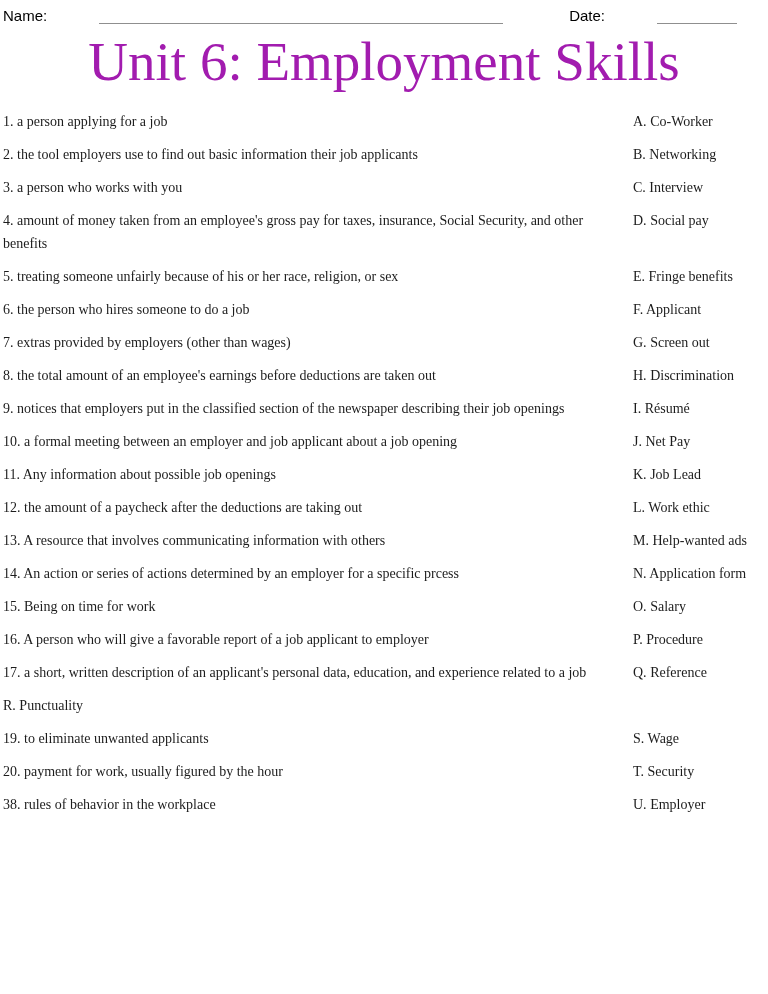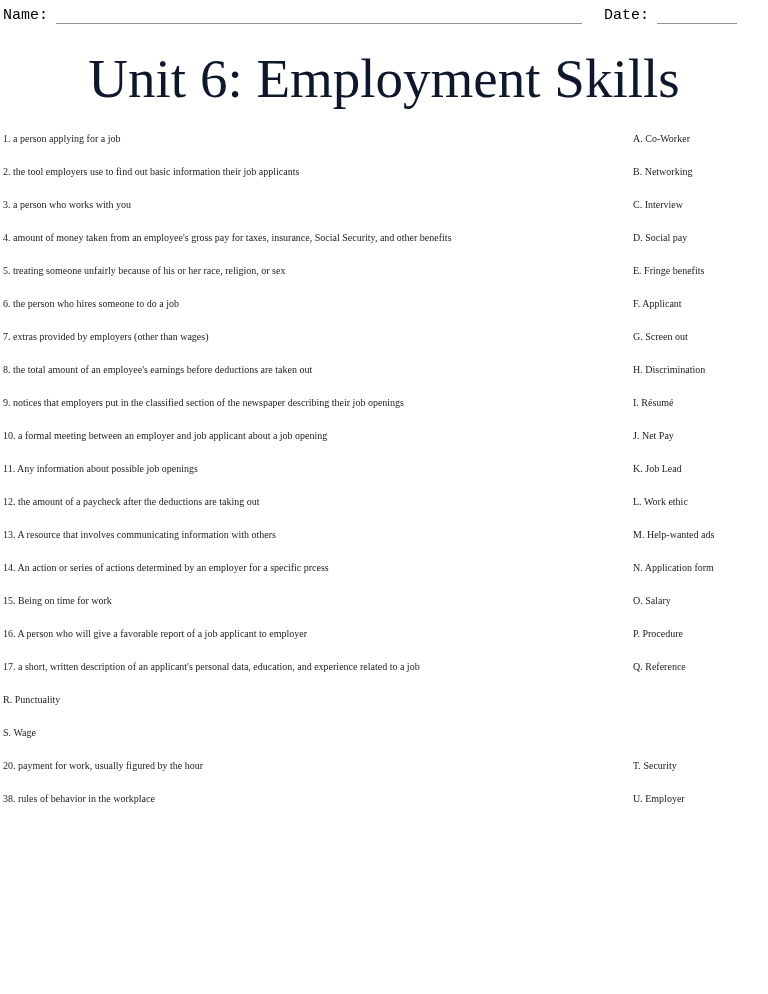--- a/index.html
+++ b/index.html
@@ -8,48 +8,49 @@
     width: 768px;
     height: 994px;
     overflow: hidden;
     font-family: "Liberation Serif", serif;
     color: #1c1c1c;
   }
   .header {
     display: flex;
     align-items: flex-end;
     padding: 5px 31px 0 3px;
-    font-family: Liberation Mono, monospace;
+    font-family: Liberation Sans, sans-serif;
     font-size: 15px;
     color: #000000;
     height: 25px;
+    gap: 44px;
   }
   .hlabel { line-height: 19px; white-space: nowrap; }
   .blank {
     border-bottom: 1px solid #8f8f8f;
     height: 17px;
     margin-bottom: 1px;
   }
   .name-blank { flex: 1; margin-left: 8px; margin-right: 22px; }
   .date-blank { width: 80px; margin-left: 8px; }
   .title {
     font-family: "Liberation Serif", serif;
     font-weight: 400;
     font-size: 55px;
     line-height: 1.1;
     text-align: center;
-    color: #0f172a;
-    margin-top: 24px;
+    color: #a21caf;
+    margin-top: 7px;
   }
   .list { margin: 17px 0 0 3px; }
   .row {
     display: flex;
     align-items: flex-start;
     margin-bottom: 10px;
-    font-size: 10px;
+    font-size: 14px;
     line-height: 23px;
   }
   .q { flex: 1 1 auto; padding-right: 30px; }
   .a { flex: 0 0 135px; width: 135px; }
 </style>
 </head>
 <body>
 
 <div class="header">
   <span class="hlabel">Name:</span>
@@ -145,20 +146,21 @@
   <div class="row">
     <div class="q"><span>17.</span> <span>a short, written description of an applicant's personal data, education, and experience related to a job</span></div>
     <div class="a"><span>Q.</span> <span>Reference</span></div>
   </div>
 
   <div class="row">
     <div class="a"><span>R.</span> <span>Punctuality</span></div>
   </div>
 
   <div class="row">
+    <div class="q"><span>19.</span> <span>to eliminate unwanted applicants</span></div>
     <div class="a"><span>S.</span> <span>Wage</span></div>
   </div>
 
   <div class="row">
     <div class="q"><span>20.</span> <span>payment for work, usually figured by the hour</span></div>
     <div class="a"><span>T.</span> <span>Security</span></div>
   </div>
 
   <div class="row">
     <div class="q"><span>38.</span> <span>rules of behavior in the workplace</span></div>

